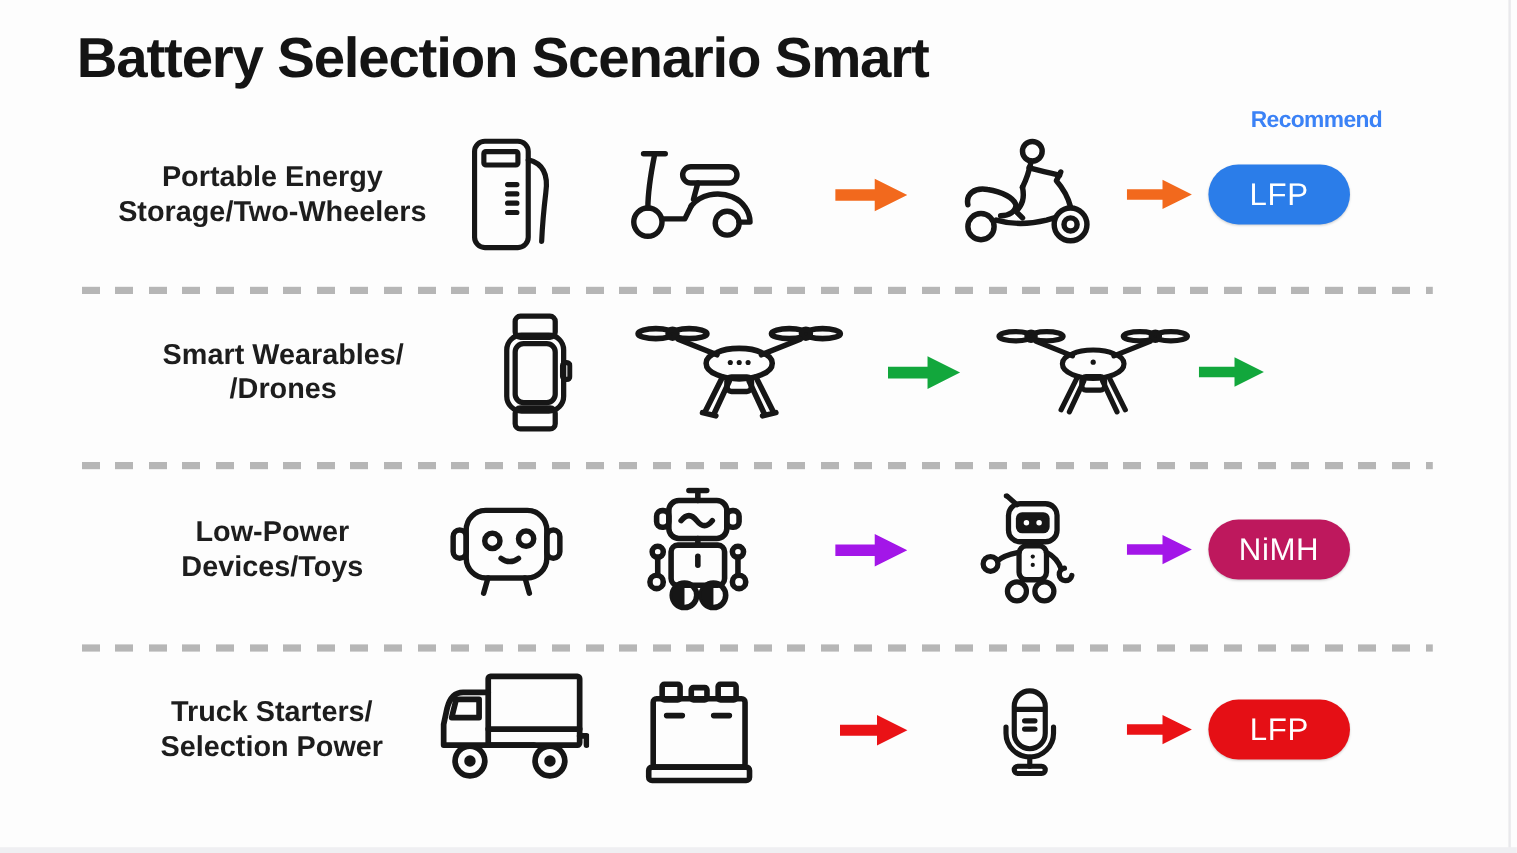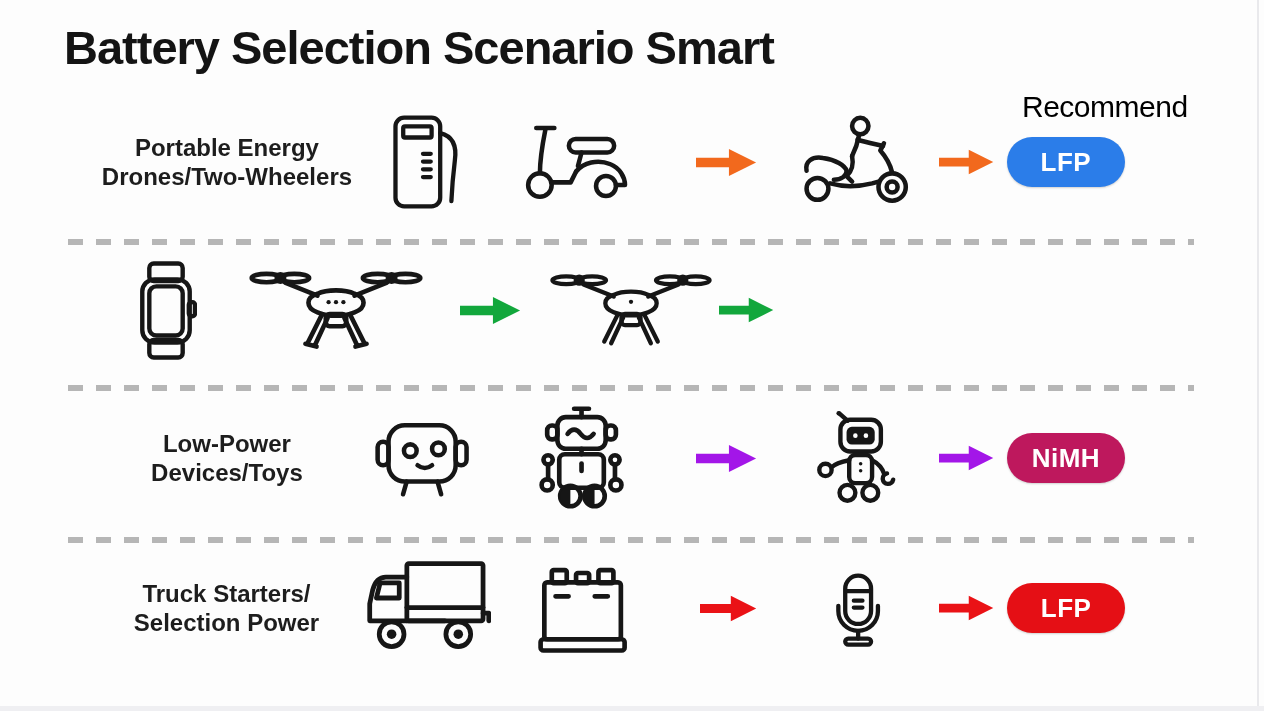--- a/index.html
+++ b/index.html
@@ -1,48 +1,48 @@
 <!DOCTYPE html>
 <html><head>
 <meta charset="utf-8">
 <style>
   html,body{margin:0;padding:0}
   body{width:1264px;height:711px;background:#fdfdfd;font-family:"Liberation Sans",sans-serif;position:relative;overflow:hidden}
   .stage{position:absolute;inset:0}
   .title{position:absolute;left:64px;top:20px;font-size:47px;font-weight:800;color:#141414;letter-spacing:-1px;white-space:nowrap}
-  .recommend{position:absolute;left:1022px;top:90px;width:150px;text-align:center;font-size:30px;font-weight:400;color:#000000;letter-spacing:-0.5px}
+  .recommend{position:absolute;left:1022px;top:90px;width:150px;text-align:center;font-size:19px;font-weight:700;color:#3b82f6;letter-spacing:-0.5px}
   .row{position:absolute;left:0;width:1136px;display:flex;align-items:center;padding-left:96px;box-sizing:border-box}
   .row-1{top:98px;height:128px}
   .row-2{top:250px;height:120px}
   .row-3{top:398px;height:120px}
   .row-4{top:548px;height:120px}
   .c{display:flex;align-items:center;justify-content:center}
   .c-label{width:280px;flex-direction:column;font-size:24px;font-weight:700;color:#1d1d1d;text-align:center;line-height:29px}
   .c-i1{width:140px}.c-i2{width:200px}.c-a1{width:110px}.c-i3{width:170px}.c-a2{width:62px}.c-p{width:150px}
-  .pill{min-width:118px;height:50px;border-radius:26px;display:flex;align-items:center;justify-content:center;color:#ffffff;font-size:26px;font-weight:700;letter-spacing:.5px;box-sizing:border-box;padding:0 16px;box-shadow:0 1px 2px rgba(0,0,0,.18)}
+  .pill{min-width:118px;height:50px;border-radius:26px;display:flex;align-items:center;justify-content:center;color:#ffffff;font-size:26px;font-weight:400;letter-spacing:.5px;box-sizing:border-box;padding:0 16px;box-shadow:0 1px 2px rgba(0,0,0,.18)}
   .divider{position:absolute;left:68px;width:1126px;height:6px;background:repeating-linear-gradient(90deg,#b6b6b6 0 15px,transparent 15px 28px)}
   .div-1{top:239px}.div-2{top:385px}.div-3{top:537px}
   .right-edge{position:absolute;right:5px;top:0;bottom:0;width:2px;background:#e9e9ec}
   .bottom-edge{position:absolute;left:0;right:0;bottom:0;height:5px;background:#efeff2}
   svg{display:block}
   .ink{fill:none;stroke:#161616;stroke-width:5;stroke-linecap:round;stroke-linejoin:round}
   .ink-fill{fill:#161616;stroke:none}
 </style>
 </head>
 <body>
 
 <div class="stage">
 
   <div class="title">Battery Selection Scenario Smart</div>
   <div class="recommend">Recommend</div>
 
   <div class="row row-1">
     <div class="c c-label">
       <div>Portable Energy</div>
-      <div>Drones/Two-Wheelers</div>
+      <div>Storage/Two-Wheelers</div>
     </div>
     <div class="c c-i1">
       <svg width="86" height="102" viewBox="0 0 100 115">
         <rect class="ink" x="18" y="6" width="52" height="103" rx="10"></rect>
         <rect class="ink" x="27" y="16" width="33" height="13" rx="2" stroke-width="4.5"></rect>
         <path class="ink" d="M50,48 h9 M50,57 h9 M50,66 h9 M50,75 h9" stroke-width="4.5"></path>
         <path class="ink" d="M70,24 q21,5 17,32 q-3,25 -4,47"></path>
       </svg>
     </div>
     <div class="c c-i2">
@@ -82,20 +82,24 @@
       </svg>
     </div>
     <div class="c c-p">
       <div class="pill" style="background-color: rgb(43, 125, 233);">LFP</div>
     </div>
   </div>
 
   <div class="divider div-1"></div>
 
   <div class="row row-2">
+    <div class="c c-label">
+      <div>Smart Wearables/</div>
+      <div>/Drones</div>
+    </div>
     <div class="c c-i1">
       <svg width="62" height="101" viewBox="0 0 70 115">
         <rect class="ink" x="16" y="4" width="38" height="20" rx="5"></rect>
         <rect class="ink" x="16" y="91" width="38" height="20" rx="5"></rect>
         <rect class="ink" x="8" y="22" width="54" height="72" rx="14"></rect>
         <rect class="ink" x="16" y="30" width="38" height="56" rx="8" stroke-width="4.5"></rect>
         <rect class="ink" x="61" y="48" width="7" height="16" rx="3" stroke-width="4"></rect>
       </svg>
     </div>
     <div class="c c-i2">

